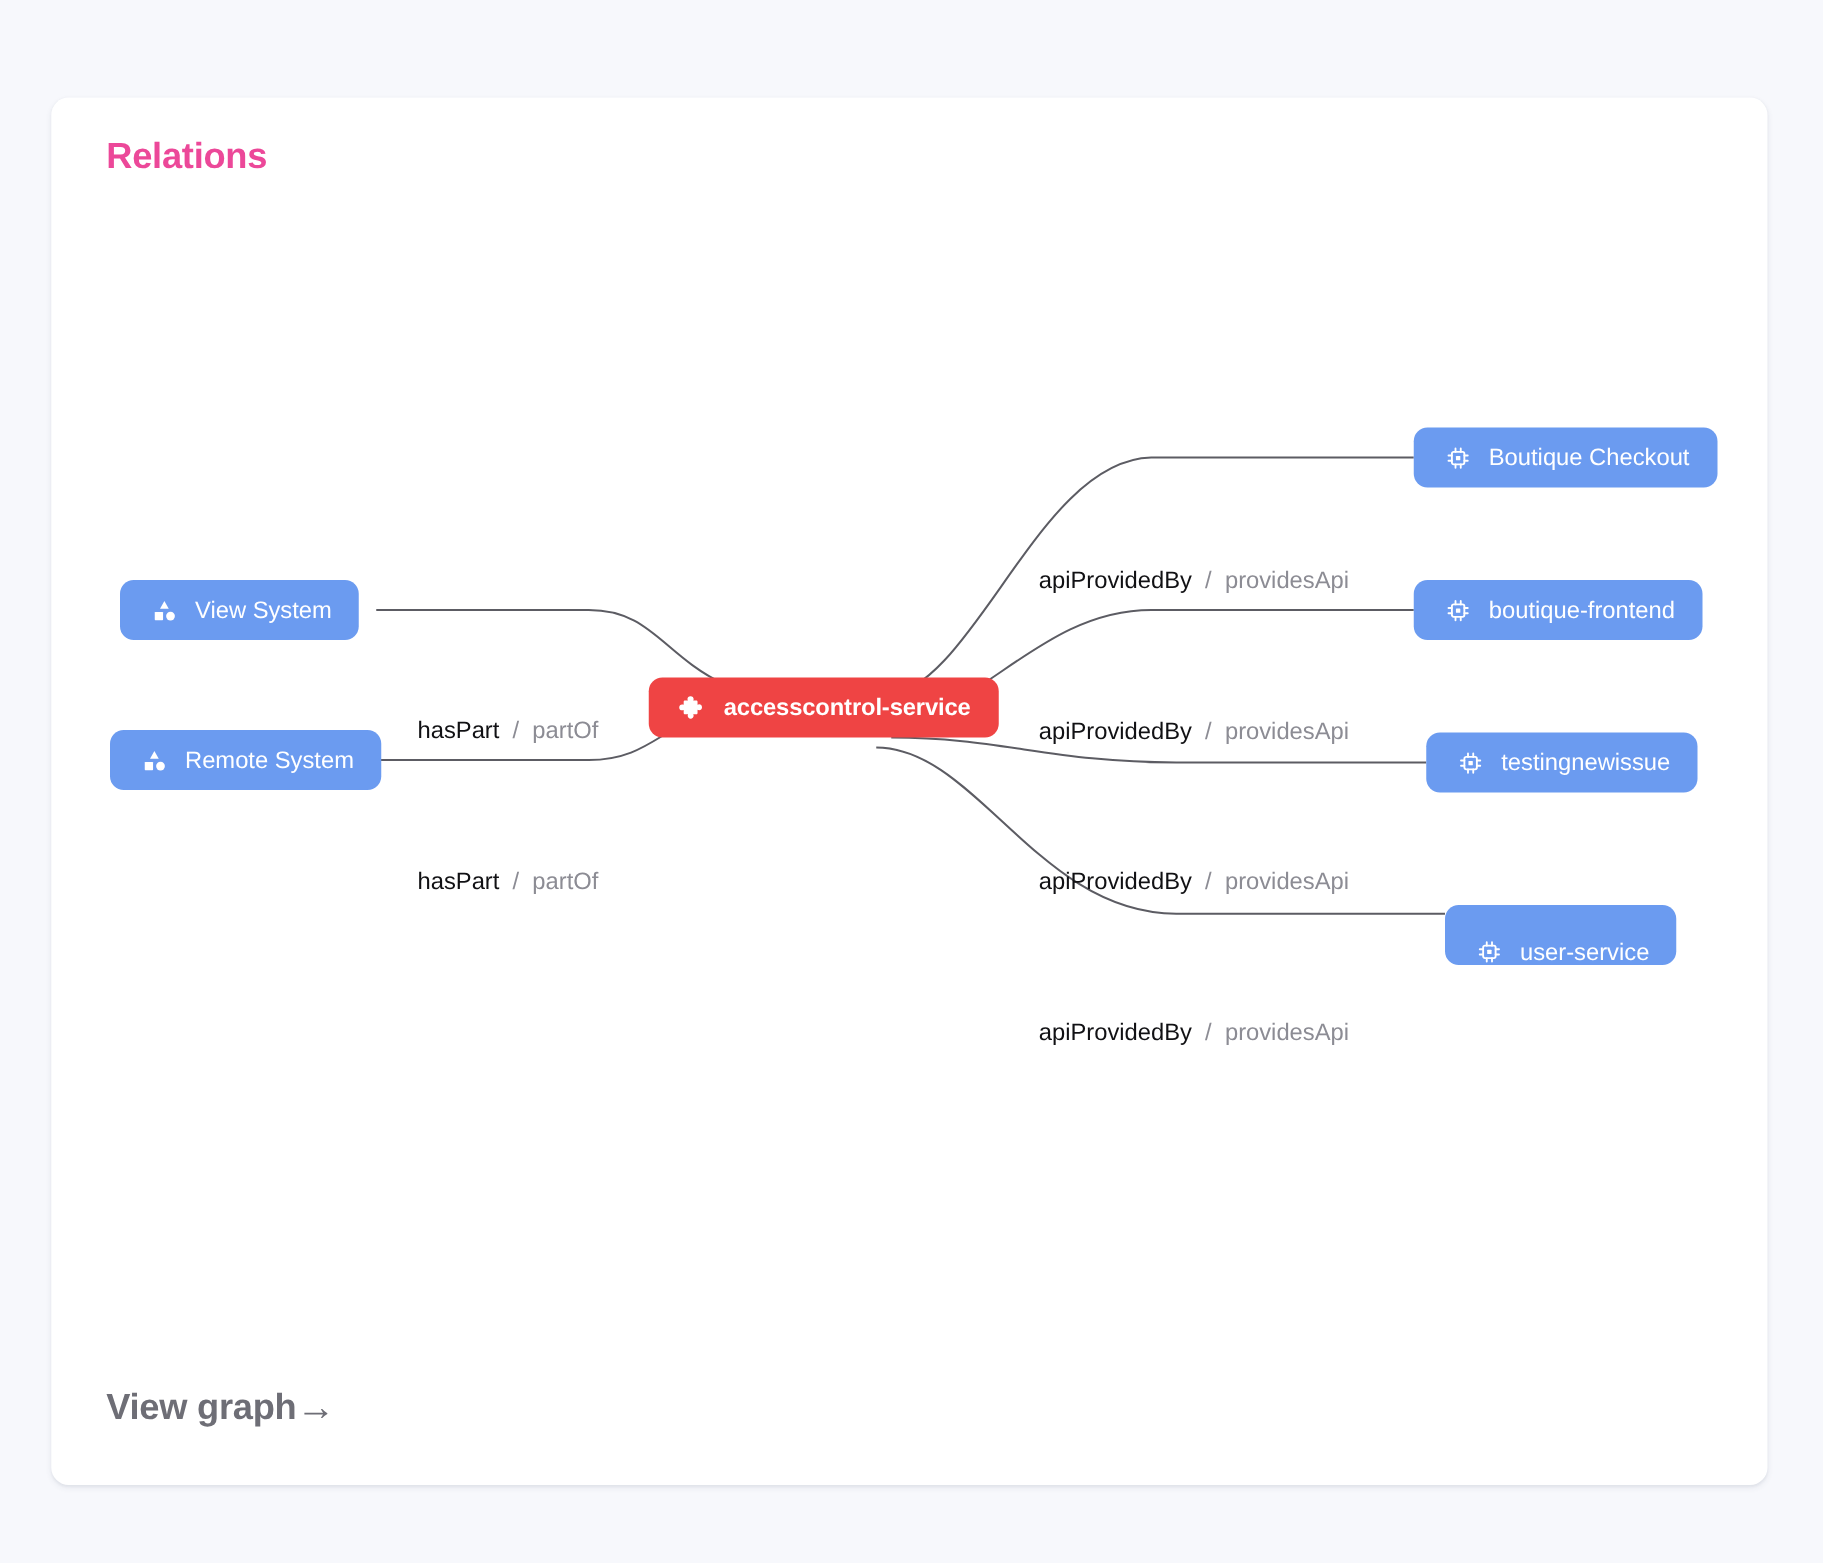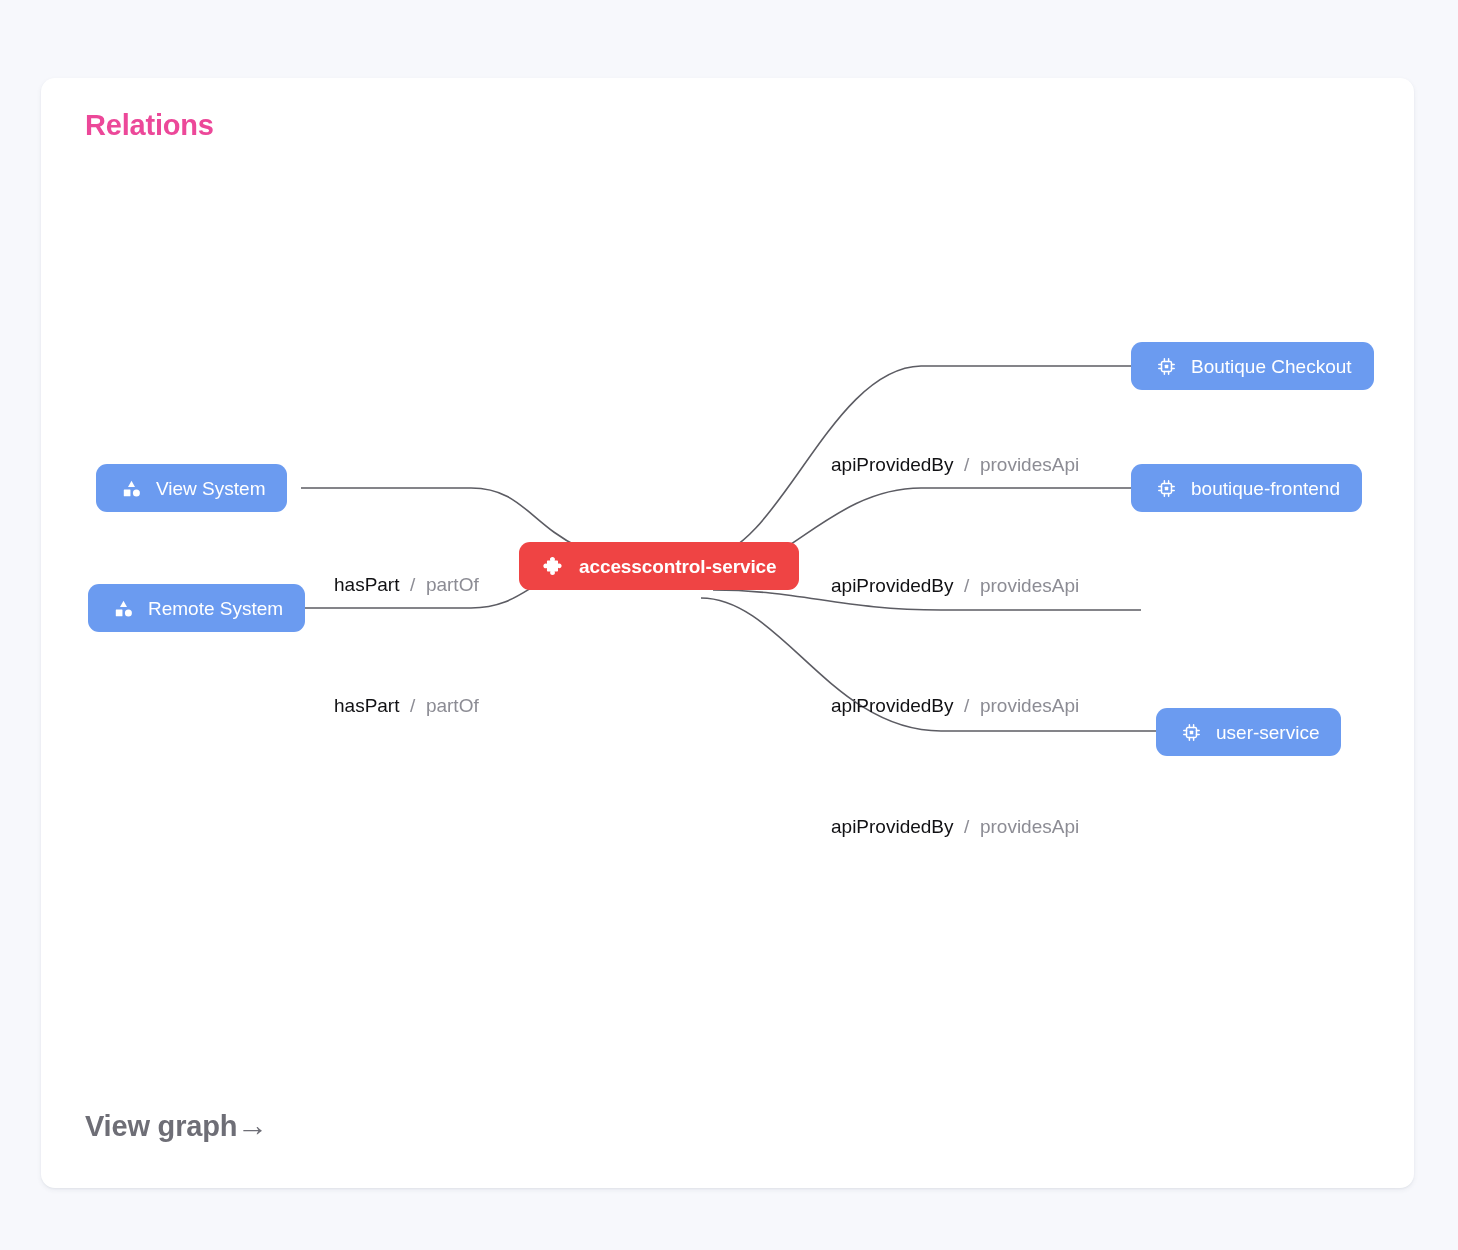--- a/index.html
+++ b/index.html
@@ -188,22 +188,32 @@
       <span class="nicon">
         <svg width="21" height="21" viewBox="0 0 24 24" fill="none" stroke="#ffffff" stroke-width="1.7">
           <rect x="6.3" y="6.3" width="11.4" height="11.4" rx="1.6"></rect>
           <rect x="10" y="10" width="4" height="4" rx="0.6" fill="#ffffff" stroke="none"></rect>
           <path d="M9.6 3.2v3.1M14.4 3.2v3.1M9.6 17.7v3.1M14.4 17.7v3.1M3.2 9.6h3.1M3.2 14.4h3.1M17.7 9.6h3.1M17.7 14.4h3.1" stroke-linecap="round"></path>
         </svg>
       </span>
       <span class="nlabel">boutique-frontend</span>
     </div>
 
-
-    <div class="node blue" style="left:1115px; top:630px;">
+    <div class="node blue" style="left:1100px; top:508px;">
+      <span class="nicon">
+        <svg width="21" height="21" viewBox="0 0 24 24" fill="none" stroke="#ffffff" stroke-width="1.7">
+          <rect x="6.3" y="6.3" width="11.4" height="11.4" rx="1.6"></rect>
+          <rect x="10" y="10" width="4" height="4" rx="0.6" fill="#ffffff" stroke="none"></rect>
+          <path d="M9.6 3.2v3.1M14.4 3.2v3.1M9.6 17.7v3.1M14.4 17.7v3.1M3.2 9.6h3.1M3.2 14.4h3.1M17.7 9.6h3.1M17.7 14.4h3.1" stroke-linecap="round"></path>
+        </svg>
+      </span>
+      <span class="nlabel">testingnewissue</span>
+    </div>
+
+    <div class="node blue" style="left:1115px; top:646px;align-items:flex-end;">
       <span class="nicon">
         <svg width="21" height="21" viewBox="0 0 24 24" fill="none" stroke="#ffffff" stroke-width="1.7">
           <rect x="6.3" y="6.3" width="11.4" height="11.4" rx="1.6"></rect>
           <rect x="10" y="10" width="4" height="4" rx="0.6" fill="#ffffff" stroke="none"></rect>
           <path d="M9.6 3.2v3.1M14.4 3.2v3.1M9.6 17.7v3.1M14.4 17.7v3.1M3.2 9.6h3.1M3.2 14.4h3.1M17.7 9.6h3.1M17.7 14.4h3.1" stroke-linecap="round"></path>
         </svg>
       </span>
       <span class="nlabel">user-service</span>
     </div>
 

